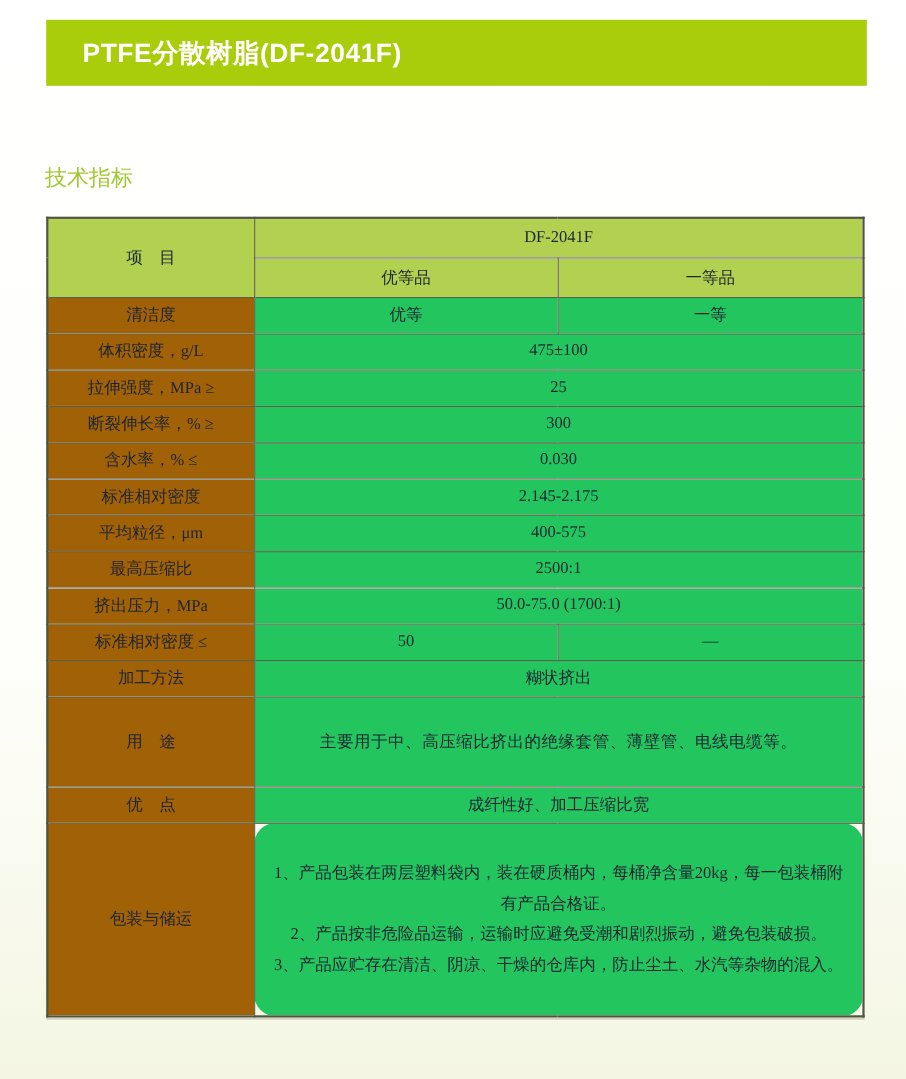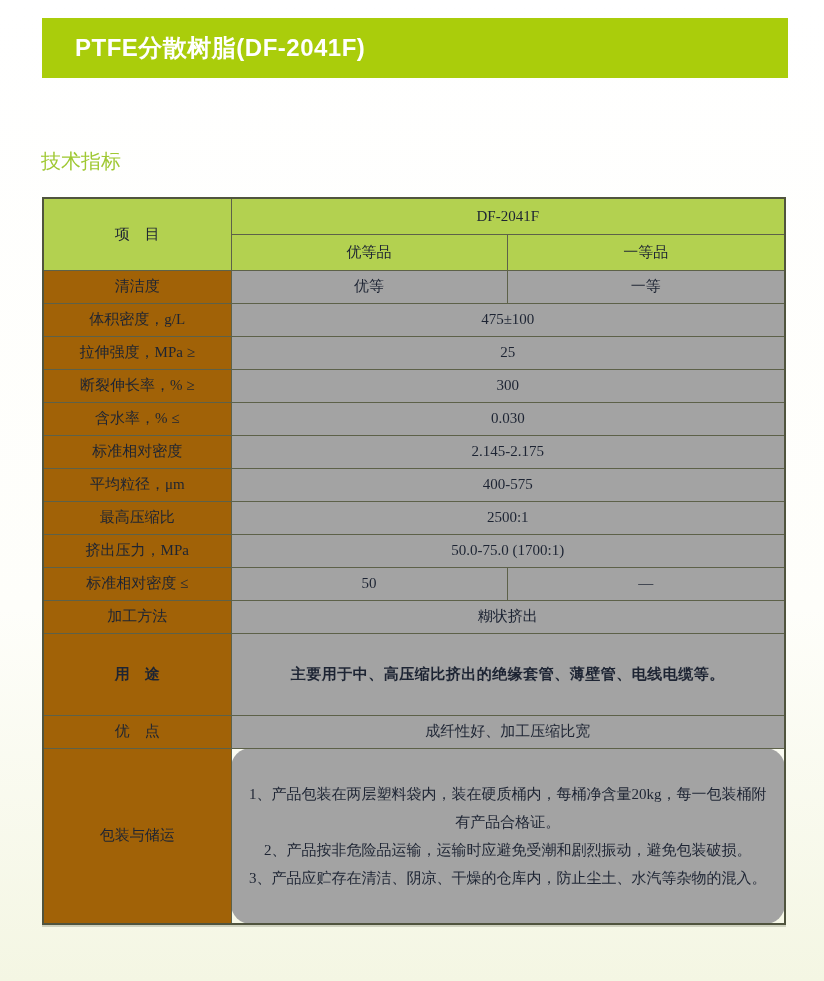--- a/index.html
+++ b/index.html
@@ -30,25 +30,25 @@
     box-shadow:0 2px 0 rgba(90,95,70,.25);
   }
   table.spec td{
     border:1px solid #5d6149;
     text-align:center;vertical-align:middle;
     font-size:15px;padding:0 15px;color:#1d2433;
     overflow:hidden;
   }
   tr.r{height:33px;}
   tr.hrow{height:36px;}
-  tr.row-use{height:82px;font-weight:bold;}
+  tr.row-use{height:82px;}
   tr.row-pack{height:176px;}
   td.head{background:#b3d150;}
   td.rowlabel{background:#a16207;}
-  td.cell{background:#a3a3a3;}
+  td.cell{background:#22c55e;}
   td.pack-cell{
     text-align:left;padding:10px 14px 10px 16px;line-height:28px;border-radius:20px;
   }
   td.use-cell{letter-spacing:.5px;}
 </style>
 </head>
 <body>
 
 <div class="banner">
   <h1>PTFE分散树脂(DF-2041F)</h1>

